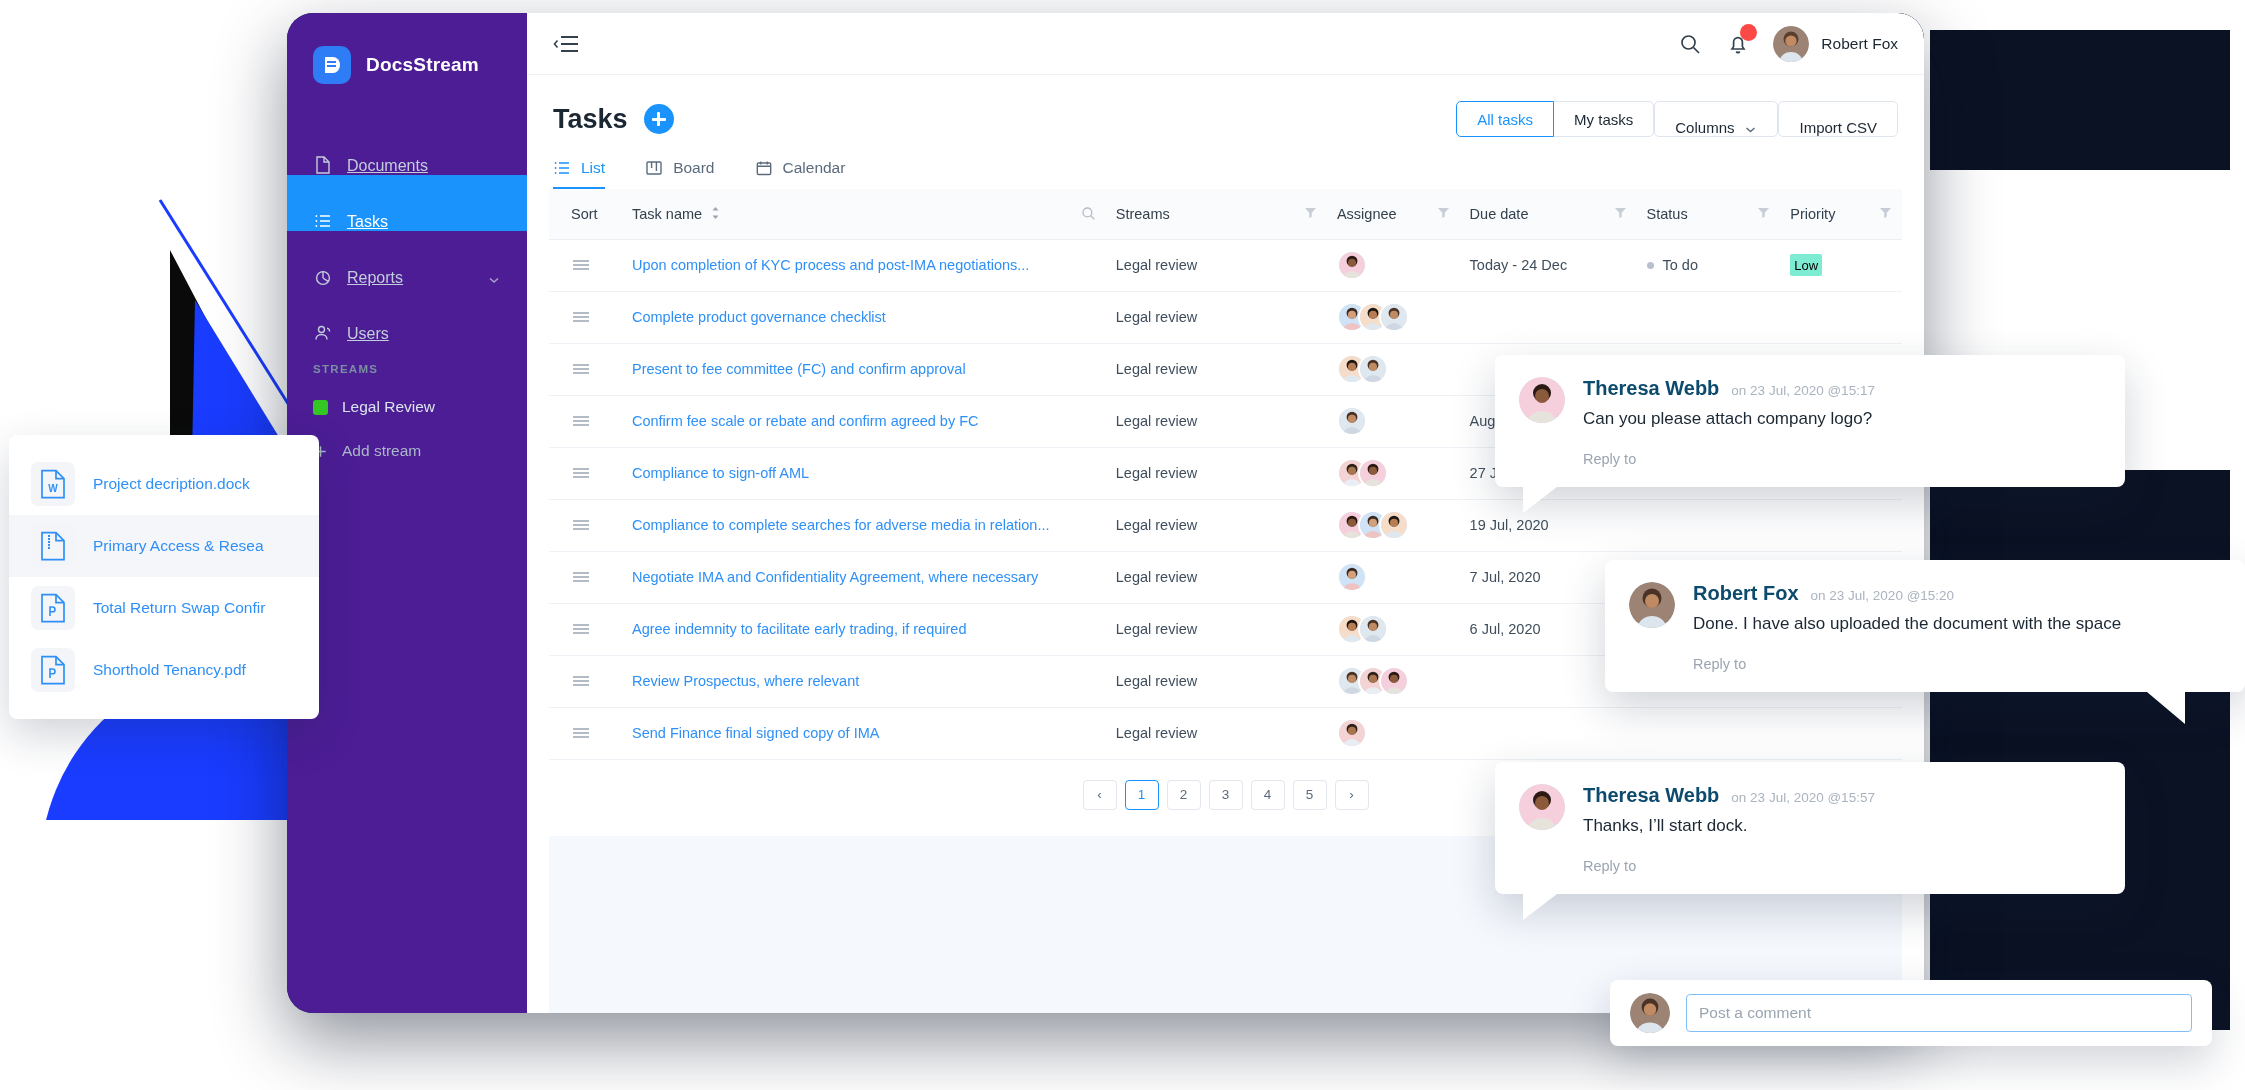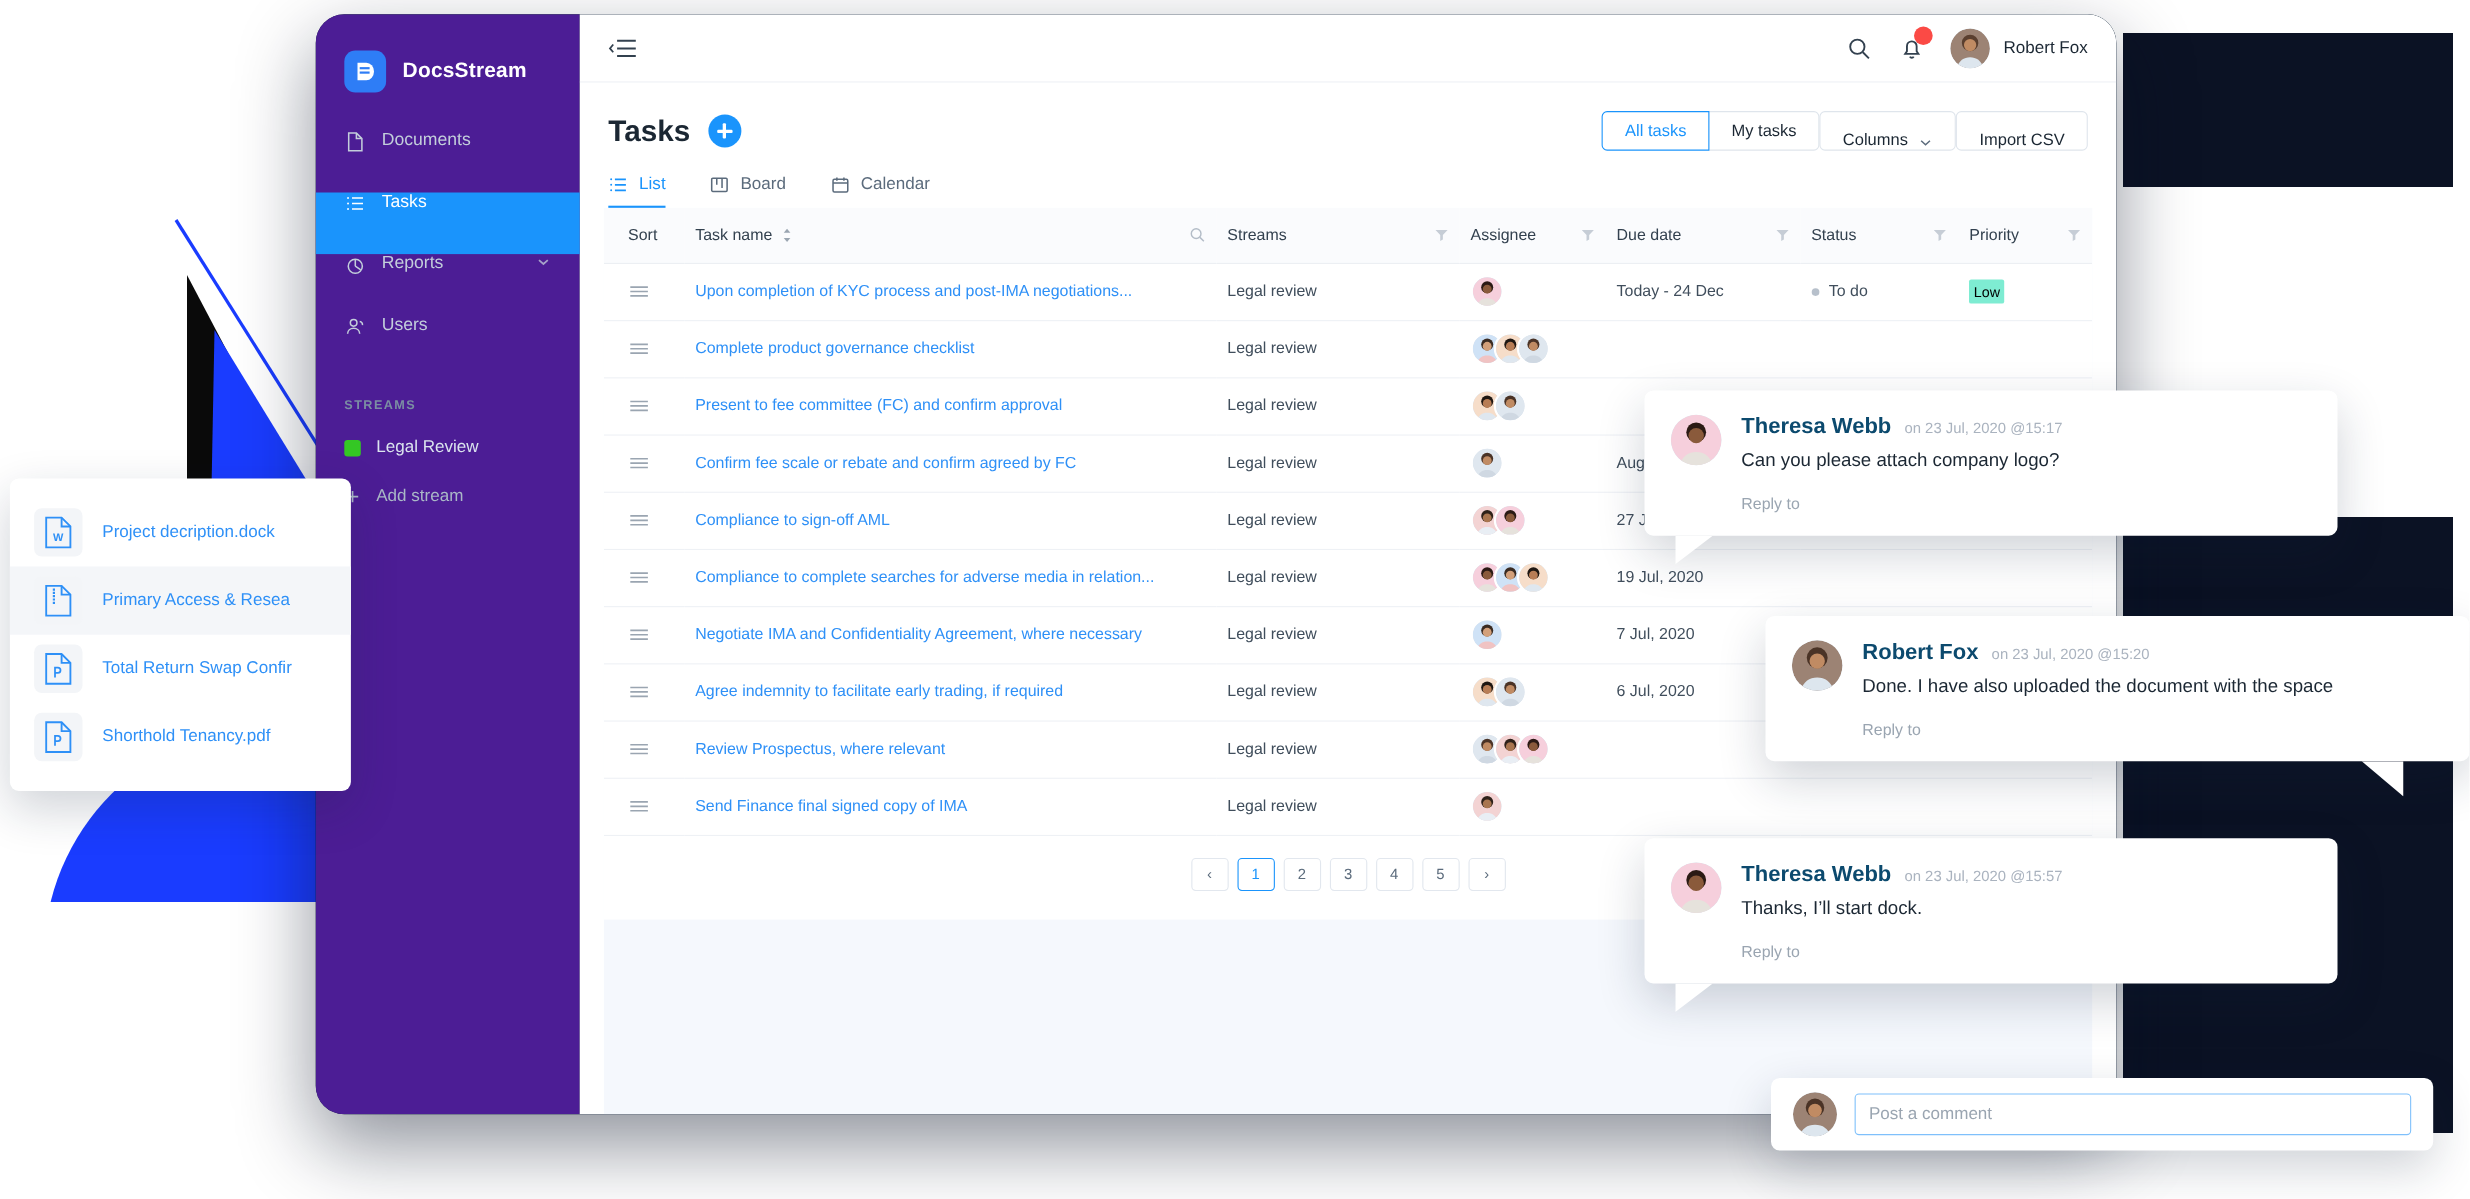--- a/index.html
+++ b/index.html
@@ -36,24 +36,25 @@
   .brand { display: flex; align-items: center; gap: 15px; padding: 0 26px; height: 52px; }
   .brand-logo {
     width: 38px; height: 38px; border-radius: 10px;
     background: #2e7df6; position: relative; flex: 0 0 38px;
   }
   .brand-logo svg { position: absolute; left: 8px; top: 8px; }
   .brand-name { font-size: 19px; font-weight: bold; color: #ffffff; letter-spacing: .2px; }
 
   .nav { margin-top: 28px; }
   .nav-item {
-    display: flex; align-items: flex-start; gap: 14px;
+    display: flex; align-items: flex-end; gap: 14px;
     height: 56px; padding: 0 26px;
     font-size: 16px; color: #c3cedb; cursor: pointer;
     position: relative;
+    text-decoration: underline;
   }
   .nav-item.active { background: #1a94fc; color: #ffffff; }
   .nav-item .chev { margin-left: auto; opacity: .75; }
   .nav-ico { width: 20px; height: 20px; flex: 0 0 20px; display: block; }
 
   .streams-label {
     padding: 20px 26px 10px; font-size: 11.5px; letter-spacing: 1.3px;
     color: #7b8ea3; font-weight: bold;
   }
   .stream-item {
@@ -120,21 +121,21 @@
   .tab.active { color: #1a94fc; border-bottom-color: #1a94fc; }
 
   
   .table-wrap { margin: 0 22px 0 22px; flex: 1; background: #f5f8fd; overflow: hidden; }
   .table { width: 100%; border-collapse: collapse; background: #fff; }
   .table thead th {
     background: #fafbfd; font-size: 14.5px; color: #33414f; font-weight: normal;
     text-align: left; height: 50px; padding: 0 10px; border-bottom: 1px solid #eceff3;
     white-space: nowrap;
   }
-  .th-inner { display: flex; align-items: center; gap: 8px; }
+  .th-inner { display: flex; align-items: flex-start; gap: 8px; }
   .table tbody td {
     height: 52px; padding: 0 10px; font-size: 14.5px; color: #3a4插;
     border-bottom: 1px solid #eef1f5; white-space: nowrap;
   }
   .table tbody td { color: #404e5c; }
   .c-sort   { width: 66px; padding-left: 22px !important; }
   .c-task   { width: 430px; }
   .c-stream { width: 200px; }
   .c-assign { width: 120px; }
   .c-due    { width: 160px; }

